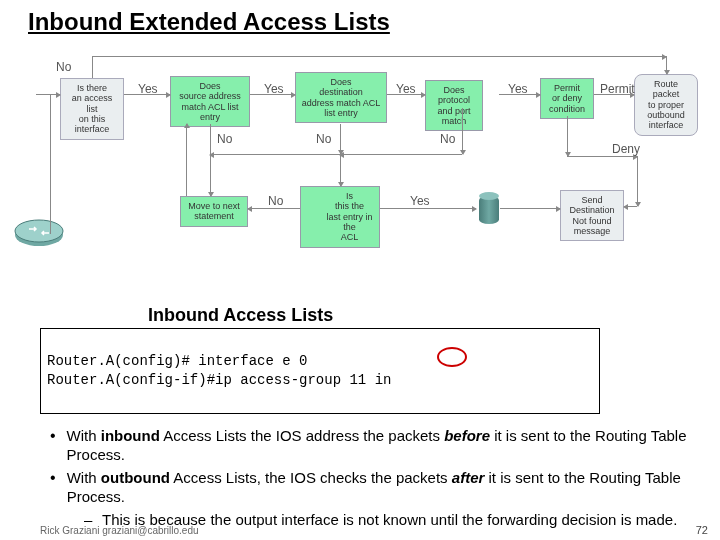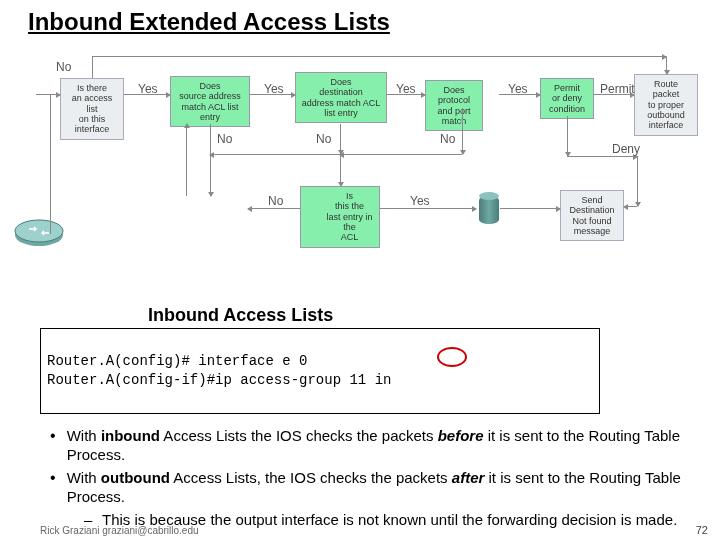--- a/index.html
+++ b/index.html
@@ -188,25 +188,27 @@
 entry</div>
   <div class="box dbox" style="left:285px; top:26px; width:92px; white-space:pre-line;">Does
 destination
 address match ACL
 list entry</div>
   <div class="box dbox" style="left:415px; top:34px; width:58px; white-space:pre-line;">Does protocol
 and port match</div>
   <div class="box dbox" style="left:530px; top:32px; width:54px; white-space:pre-line;">Permit
 or deny
 condition</div>
-  <div class="box" style="left:624px; top:28px; width:64px; white-space:pre-line;">Route packet
+  <div class="box" style="left:624px; top:28px; width:64px; white-space:pre-line;border-radius:8px;">Route packet
 to proper
 outbound
 interface</div>
 
+  <div class="box dbox" style="left:170px; top:150px; width:68px; white-space:pre-line;">Move to next
+statement</div>
   <div class="box dbox" style="left:290px; top:140px; width:80px; white-space:pre-line;padding-left:24px;">Is
 this the
 last entry in the
 ACL</div>
   <div class="cylinder" style="left:469px; top:150px;"></div>
   <div class="box" style="left:550px; top:144px; width:64px; white-space:pre-line;">Send
 Destination
 Not found
 message</div>
 
@@ -264,21 +266,21 @@
 <div class="codebox">
 <span><span>Router.A(config)# interface e 0</span></span>
 <span><span>Router.A(config-if)#ip access-group 11 in</span></span>
   <div class="circle"></div>
 </div>
 
 <div class="bullets">
   <div class="b">
     <div class="dot">•</div>
     <div>
-      <span>With </span><b>inbound</b><span> Access Lists the IOS checks the packets </span><b><i>before</i></b><span> it is sent to the Routing Table Process.</span>
+      <span>With </span><b>inbound</b><span> Access Lists the IOS address the packets </span><b><i>before</i></b><span> it is sent to the Routing Table Process.</span>
     </div>
   </div>
   <div class="b">
     <div class="dot">•</div>
     <div>
       <span>With </span><b>outbound</b><span> Access Lists, the IOS checks the packets </span><b><i>after</i></b><span> it is sent to the Routing Table Process.</span>
     </div>
   </div>
   <div class="sub">
     <div class="dash">–</div>

